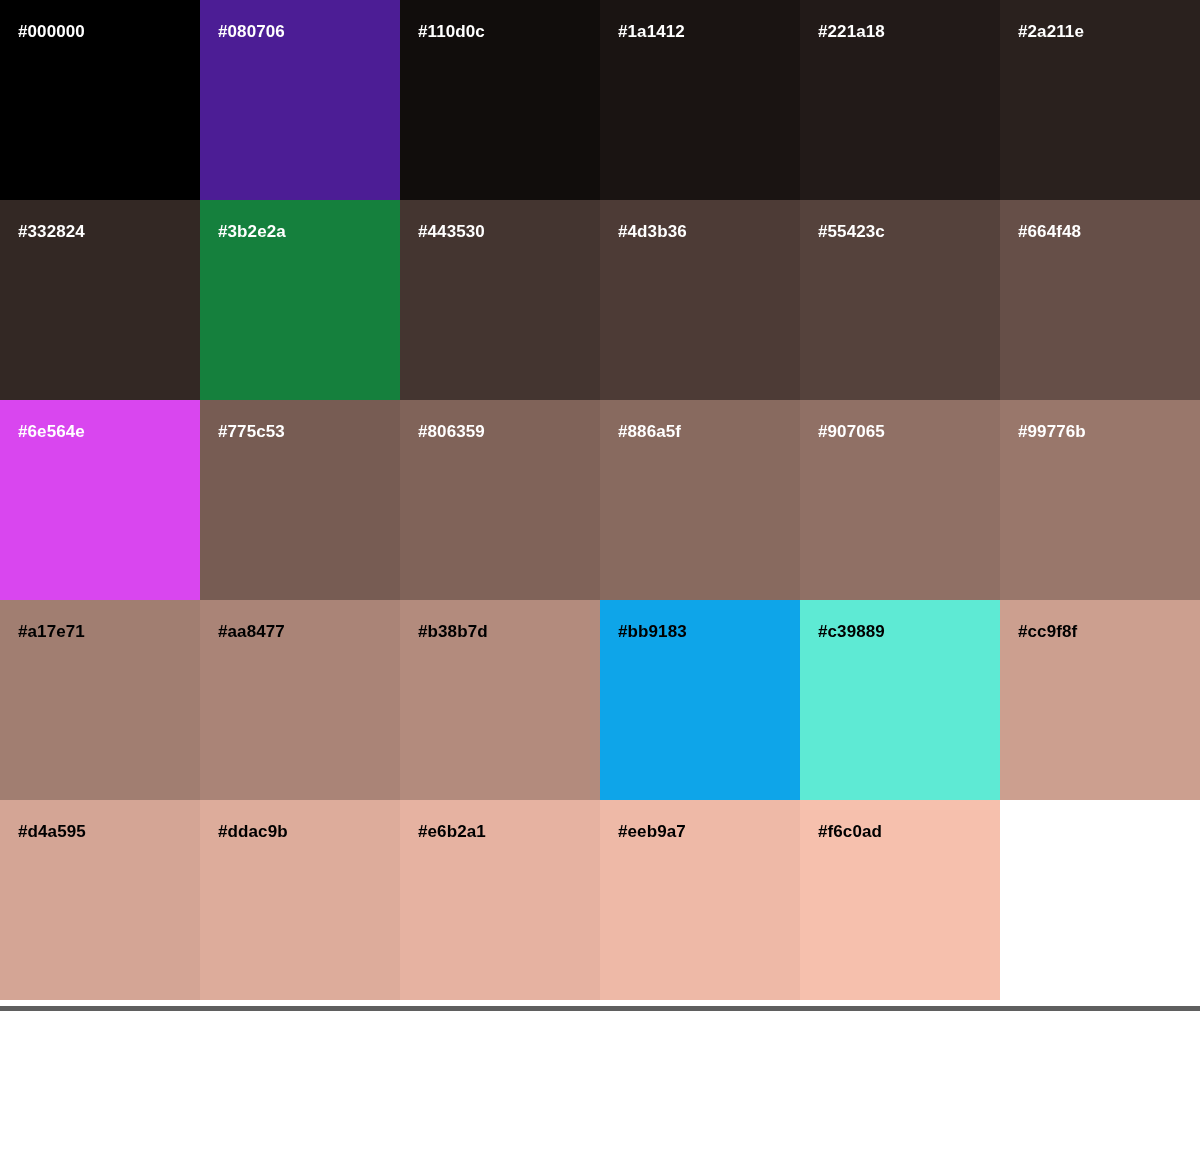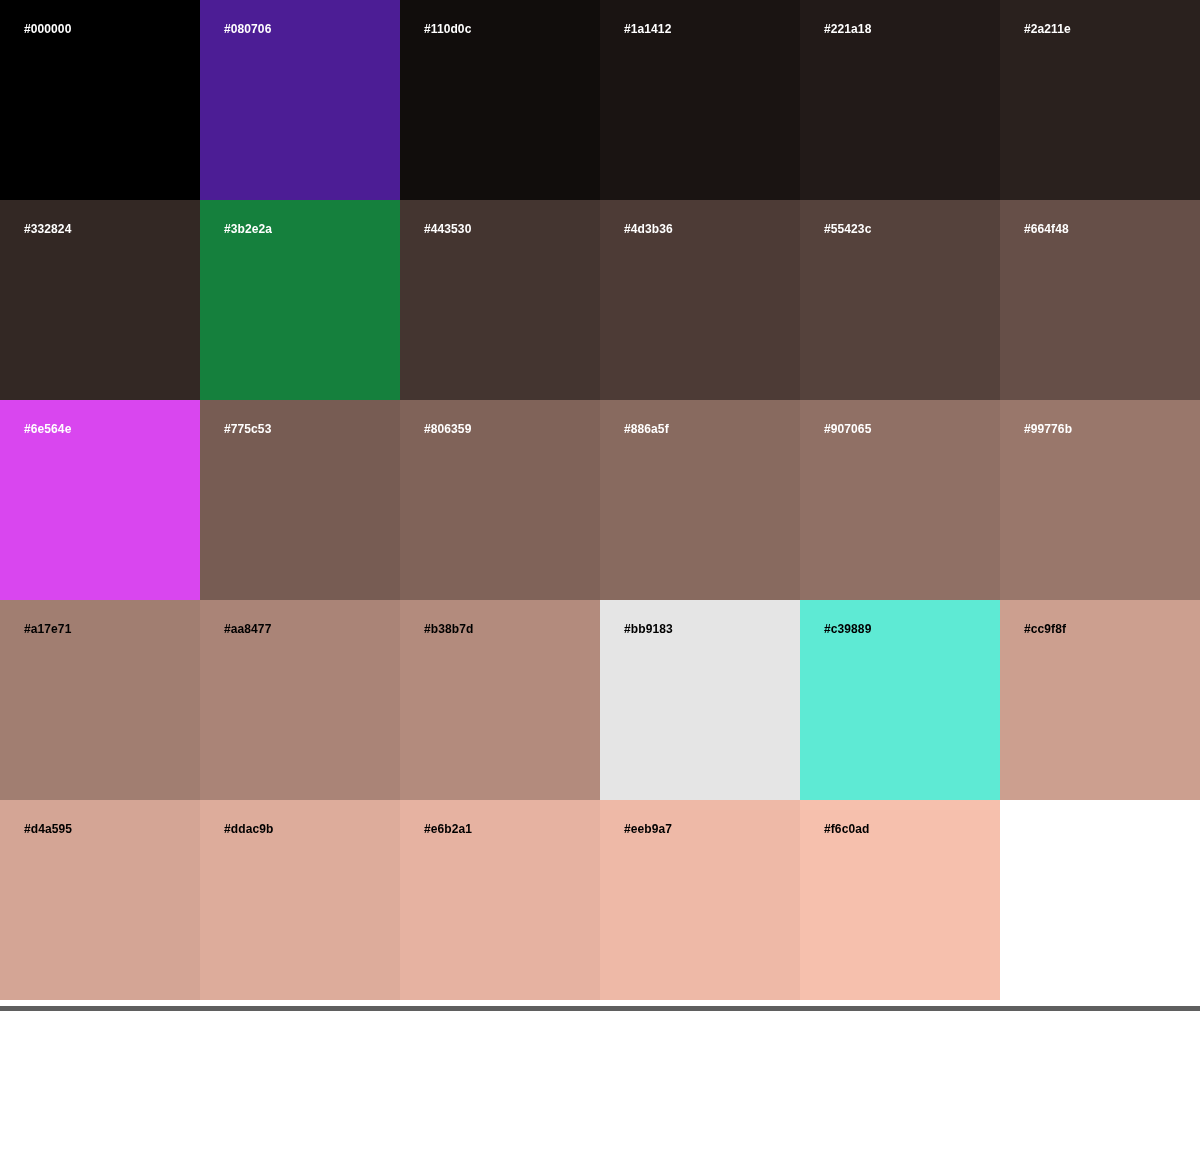--- a/index.html
+++ b/index.html
@@ -37,24 +37,24 @@
   .swatch {
     position: relative;
     width: 200px;
     height: 200px;
     box-sizing: border-box;
     overflow: hidden;
   }
 
   .swatch-label {
     position: absolute;
-    left: 24px;
+    left: 18px;
     top: 23px;
     font-family: "Liberation Sans", sans-serif;
-    font-size: 12px;
+    font-size: 17px;
     font-weight: bold;
     letter-spacing: 0.1px;
     white-space: nowrap;
     line-height: 1;
   }
 
   .label-light { color: #ffffff; }
   .label-dark  { color: #000000; }
 
   
@@ -147,21 +147,21 @@
       </div>
       <div class="swatch" style="background: rgb(161, 126, 113);">
         <span class="swatch-label label-dark">#a17e71</span>
       </div>
       <div class="swatch" style="background: rgb(170, 132, 119);">
         <span class="swatch-label label-dark">#aa8477</span>
       </div>
       <div class="swatch" style="background: rgb(179, 139, 125);">
         <span class="swatch-label label-dark">#b38b7d</span>
       </div>
-      <div class="swatch" style="background: #e5e5e5;">
+      <div class="swatch" style="background: #0ea5e9;">
         <span class="swatch-label label-dark">#bb9183</span>
       </div>
       <div class="swatch" style="background: #5eead4;">
         <span class="swatch-label label-dark">#c39889</span>
       </div>
       <div class="swatch" style="background: rgb(204, 159, 143);">
         <span class="swatch-label label-dark">#cc9f8f</span>
       </div>
       <div class="swatch" style="background: rgb(212, 165, 149);">
         <span class="swatch-label label-dark">#d4a595</span>

